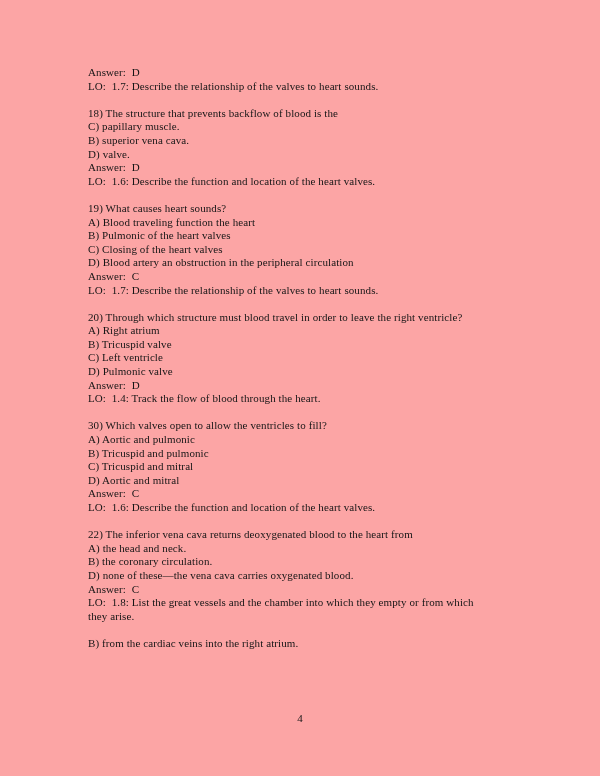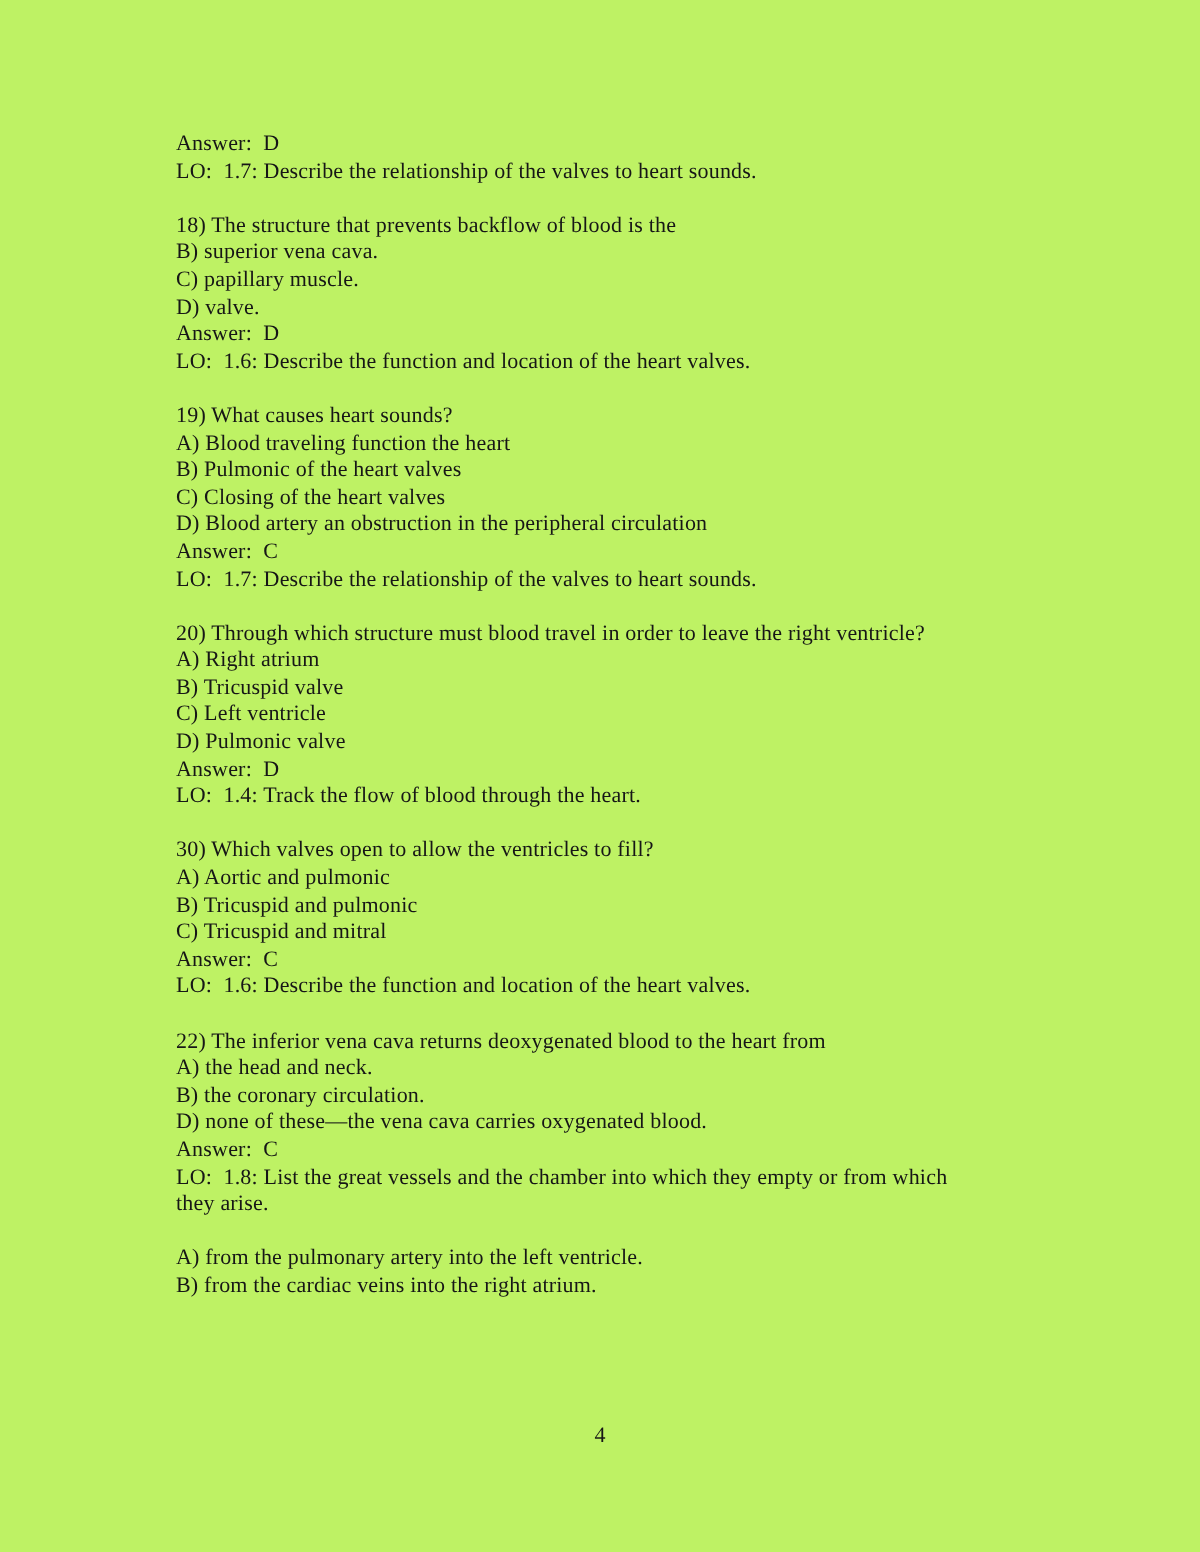--- a/index.html
+++ b/index.html
@@ -8,21 +8,21 @@
     width: 600px;
     height: 776px;
     position: relative;
     overflow: hidden;
     font-family: "Liberation Serif", "DejaVu Serif", serif;
     color: #161616;
   }
   .page {
     position: absolute;
     inset: 0;
-    background: #bef264;
+    background: #fca5a5;
   }
   .content {
     position: absolute;
     top: 66px;
     left: 88px;
     width: 430px;
   }
   .block { margin-bottom: 13.6px; }
   .line {
     font-size: 11px;
@@ -46,22 +46,22 @@
 <div class="page">
   <div class="content">
 
     <div class="block">
       <p class="line">Answer:  D</p>
       <p class="line">LO:  1.7: Describe the relationship of the valves to heart sounds.</p>
     </div>
 
     <div class="block">
       <p class="line">18) The structure that prevents backflow of blood is the</p>
+      <p class="line">C) papillary muscle.</p>
       <p class="line">B) superior vena cava.</p>
-      <p class="line">C) papillary muscle.</p>
       <p class="line">D) valve.</p>
       <p class="line">Answer:  D</p>
       <p class="line">LO:  1.6: Describe the function and location of the heart valves.</p>
     </div>
 
     <div class="block">
       <p class="line">19) What causes heart sounds?</p>
       <p class="line">A) Blood traveling function the heart</p>
       <p class="line">B) Pulmonic of the heart valves</p>
       <p class="line">C) Closing of the heart valves</p>
@@ -78,35 +78,35 @@
       <p class="line">D) Pulmonic valve</p>
       <p class="line">Answer:  D</p>
       <p class="line">LO:  1.4: Track the flow of blood through the heart.</p>
     </div>
 
     <div class="block">
       <p class="line">30) Which valves open to allow the ventricles to fill?</p>
       <p class="line">A) Aortic and pulmonic</p>
       <p class="line">B) Tricuspid and pulmonic</p>
       <p class="line">C) Tricuspid and mitral</p>
+      <p class="line">D) Aortic and mitral</p>
       <p class="line">Answer:  C</p>
       <p class="line">LO:  1.6: Describe the function and location of the heart valves.</p>
     </div>
 
     <div class="block">
       <p class="line">22) The inferior vena cava returns deoxygenated blood to the heart from</p>
       <p class="line">A) the head and neck.</p>
       <p class="line">B) the coronary circulation.</p>
       <p class="line">D) none of these—the vena cava carries oxygenated blood.</p>
       <p class="line">Answer:  C</p>
       <p class="line">LO:  1.8: List the great vessels and the chamber into which they empty or from which</p>
       <p class="line">they arise.</p>
     </div>
 
     <div class="block">
-      <p class="line">A) from the pulmonary artery into the left ventricle.</p>
       <p class="line">B) from the cardiac veins into the right atrium.</p>
     </div>
 
   </div>
 
   <div class="footer">4</div>
 </div>
 
 </body></html>

